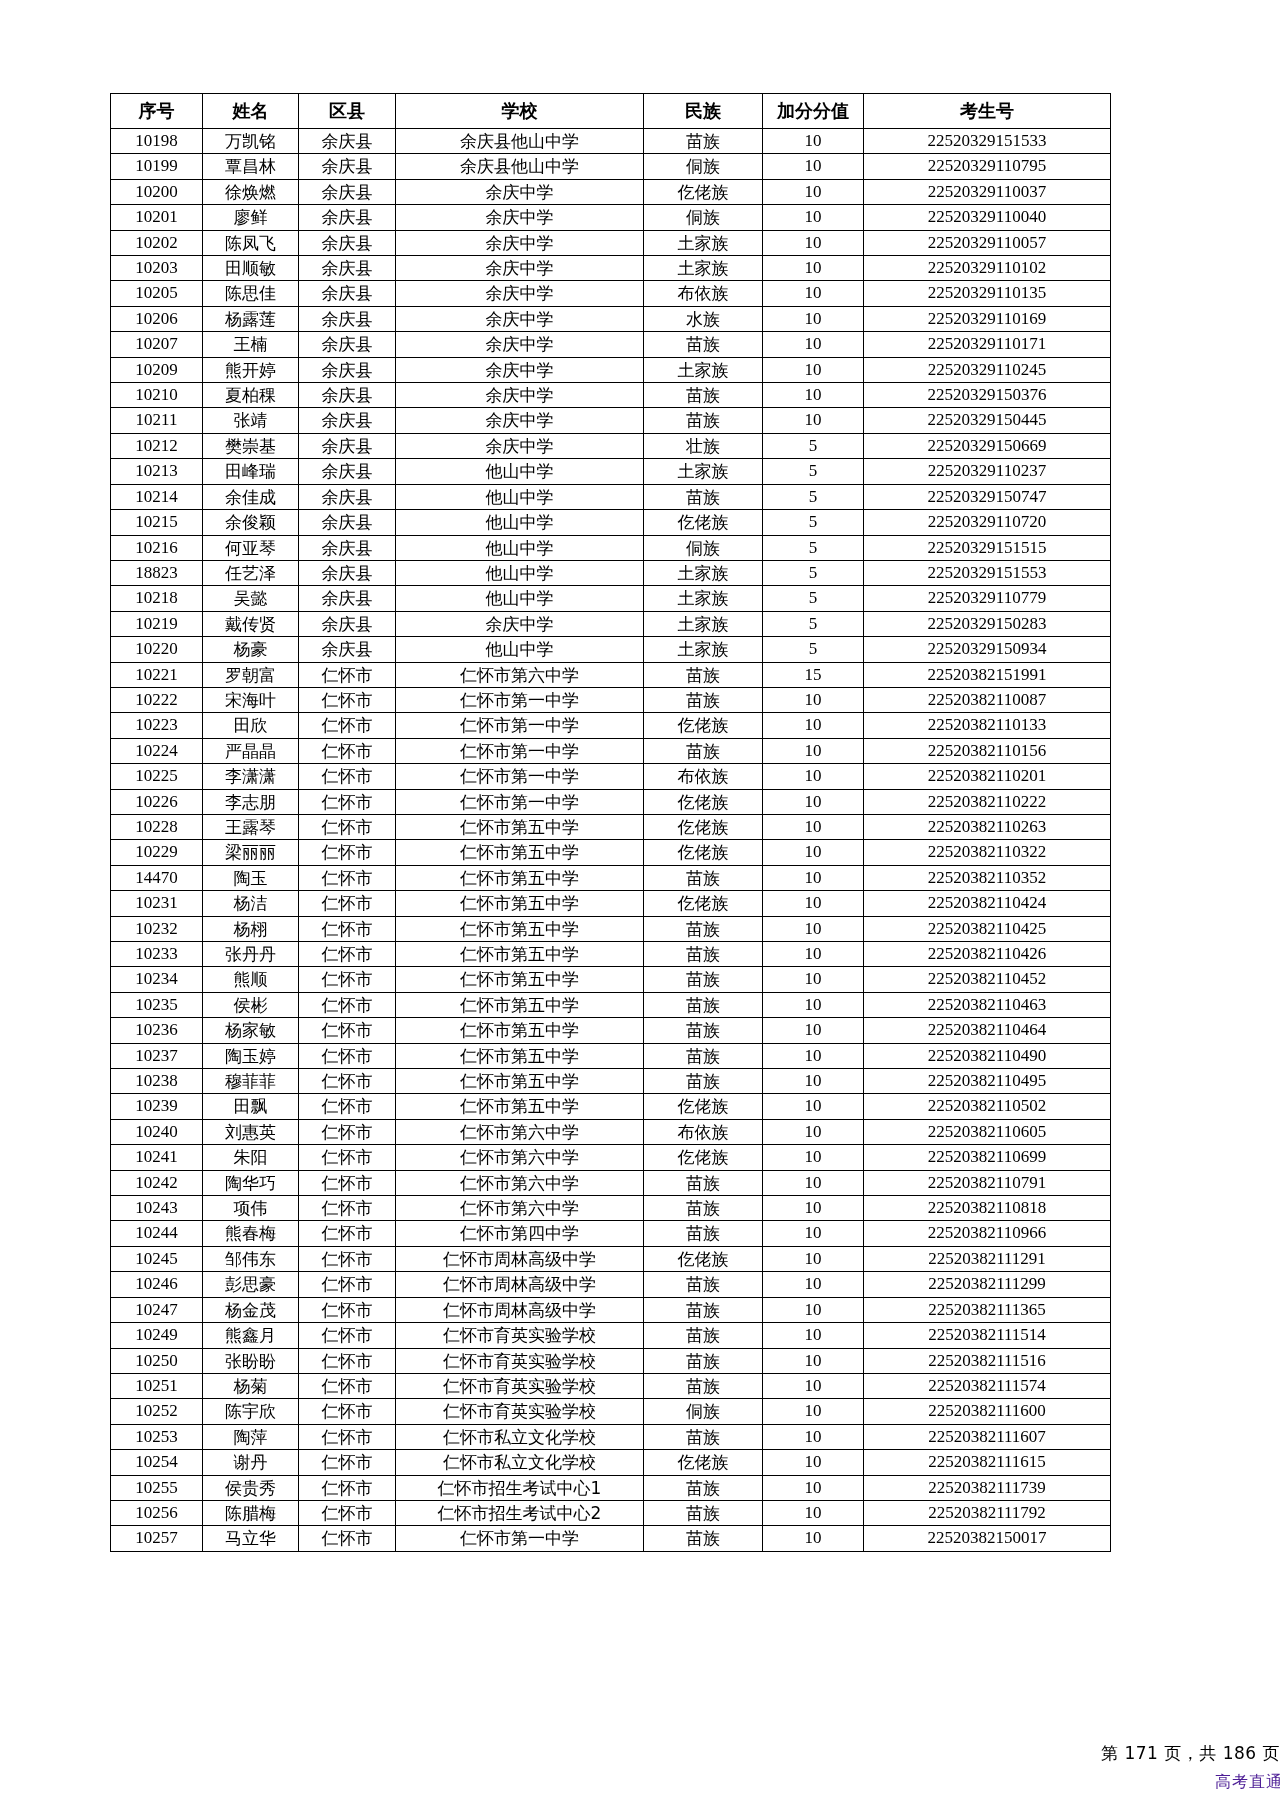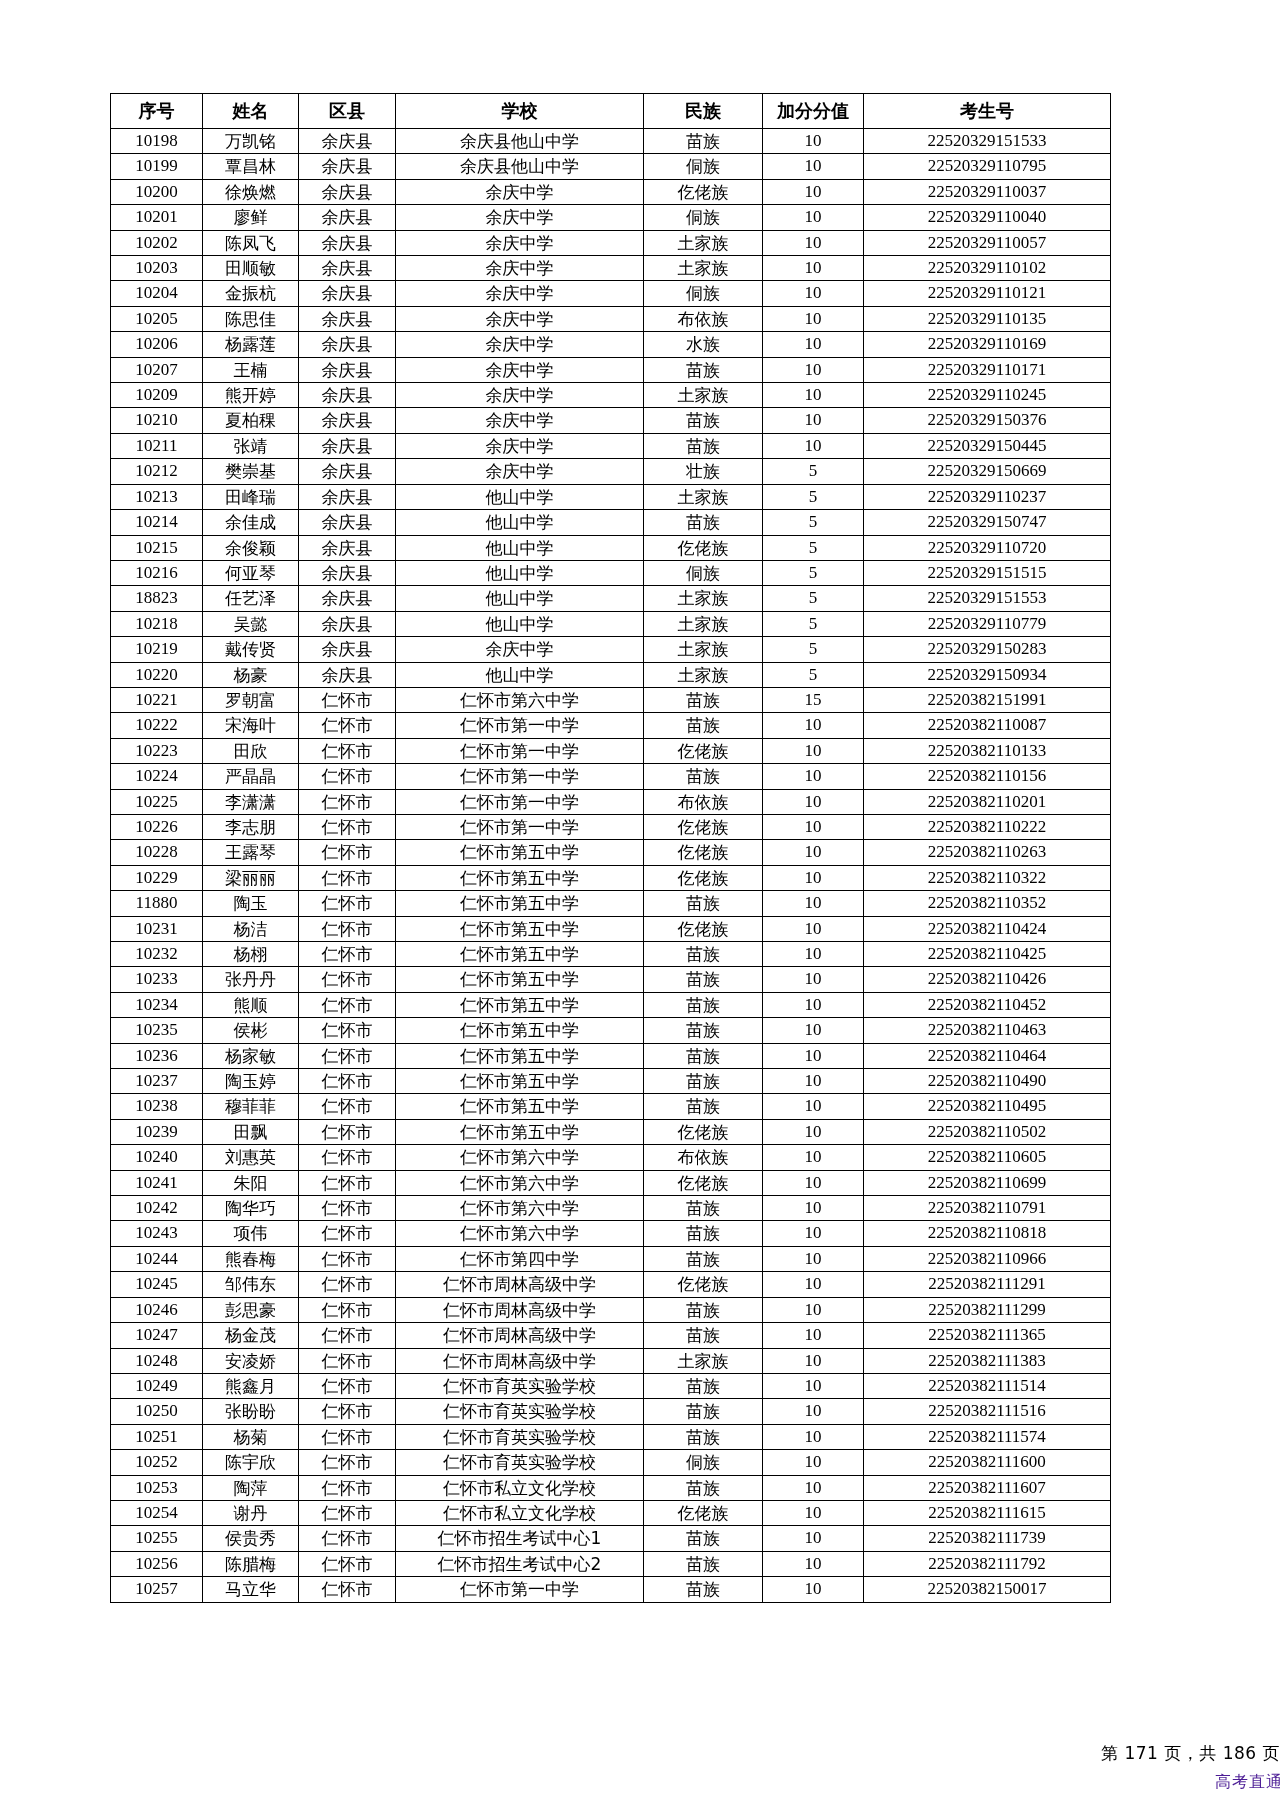--- a/index.html
+++ b/index.html
@@ -177,29 +177,20 @@
           <tr>
             <td class="seq">10203</td>
             <td class="name">田顺敏</td>
             <td class="dist">余庆县</td>
             <td class="school">余庆中学</td>
             <td class="ethn">土家族</td>
             <td class="score">10</td>
             <td class="exam">22520329110102</td>
           </tr>
           <tr>
-            <td class="seq">10204</td>
-            <td class="name">金振杭</td>
-            <td class="dist">余庆县</td>
-            <td class="school">余庆中学</td>
-            <td class="ethn">侗族</td>
-            <td class="score">10</td>
-            <td class="exam">22520329110121</td>
-          </tr>
-          <tr>
             <td class="seq">10205</td>
             <td class="name">陈思佳</td>
             <td class="dist">余庆县</td>
             <td class="school">余庆中学</td>
             <td class="ethn">布依族</td>
             <td class="score">10</td>
             <td class="exam">22520329110135</td>
           </tr>
           <tr>
             <td class="seq">10206</td>
@@ -393,21 +384,21 @@
           <tr>
             <td class="seq">10229</td>
             <td class="name">梁丽丽</td>
             <td class="dist">仁怀市</td>
             <td class="school">仁怀市第五中学</td>
             <td class="ethn">仡佬族</td>
             <td class="score">10</td>
             <td class="exam">22520382110322</td>
           </tr>
           <tr>
-            <td class="seq">11880</td>
+            <td class="seq">14470</td>
             <td class="name">陶玉</td>
             <td class="dist">仁怀市</td>
             <td class="school">仁怀市第五中学</td>
             <td class="ethn">苗族</td>
             <td class="score">10</td>
             <td class="exam">22520382110352</td>
           </tr>
           <tr>
             <td class="seq">10231</td>
             <td class="name">杨洁</td>
@@ -553,29 +544,20 @@
             <td class="exam">22520382111299</td>
           </tr>
           <tr>
             <td class="seq">10247</td>
             <td class="name">杨金茂</td>
             <td class="dist">仁怀市</td>
             <td class="school">仁怀市周林高级中学</td>
             <td class="ethn">苗族</td>
             <td class="score">10</td>
             <td class="exam">22520382111365</td>
-          </tr>
-          <tr>
-            <td class="seq">10248</td>
-            <td class="name">安凌娇</td>
-            <td class="dist">仁怀市</td>
-            <td class="school">仁怀市周林高级中学</td>
-            <td class="ethn">土家族</td>
-            <td class="score">10</td>
-            <td class="exam">22520382111383</td>
           </tr>
           <tr>
             <td class="seq">10249</td>
             <td class="name">熊鑫月</td>
             <td class="dist">仁怀市</td>
             <td class="school">仁怀市育英实验学校</td>
             <td class="ethn">苗族</td>
             <td class="score">10</td>
             <td class="exam">22520382111514</td>
           </tr>

